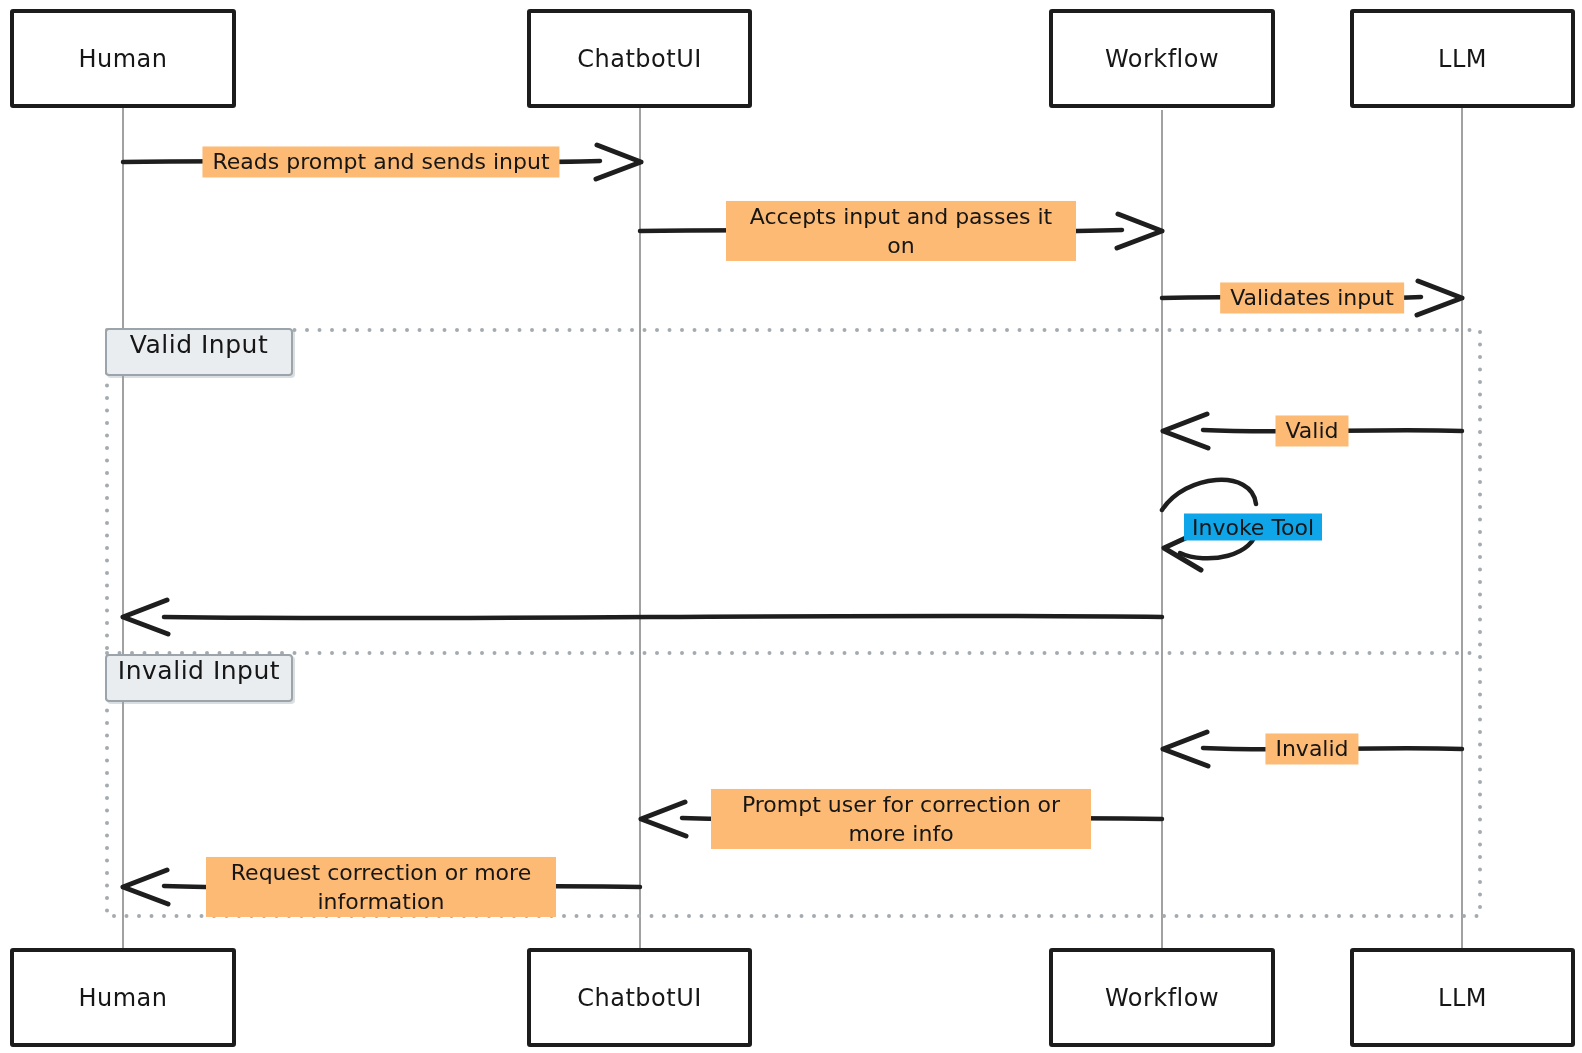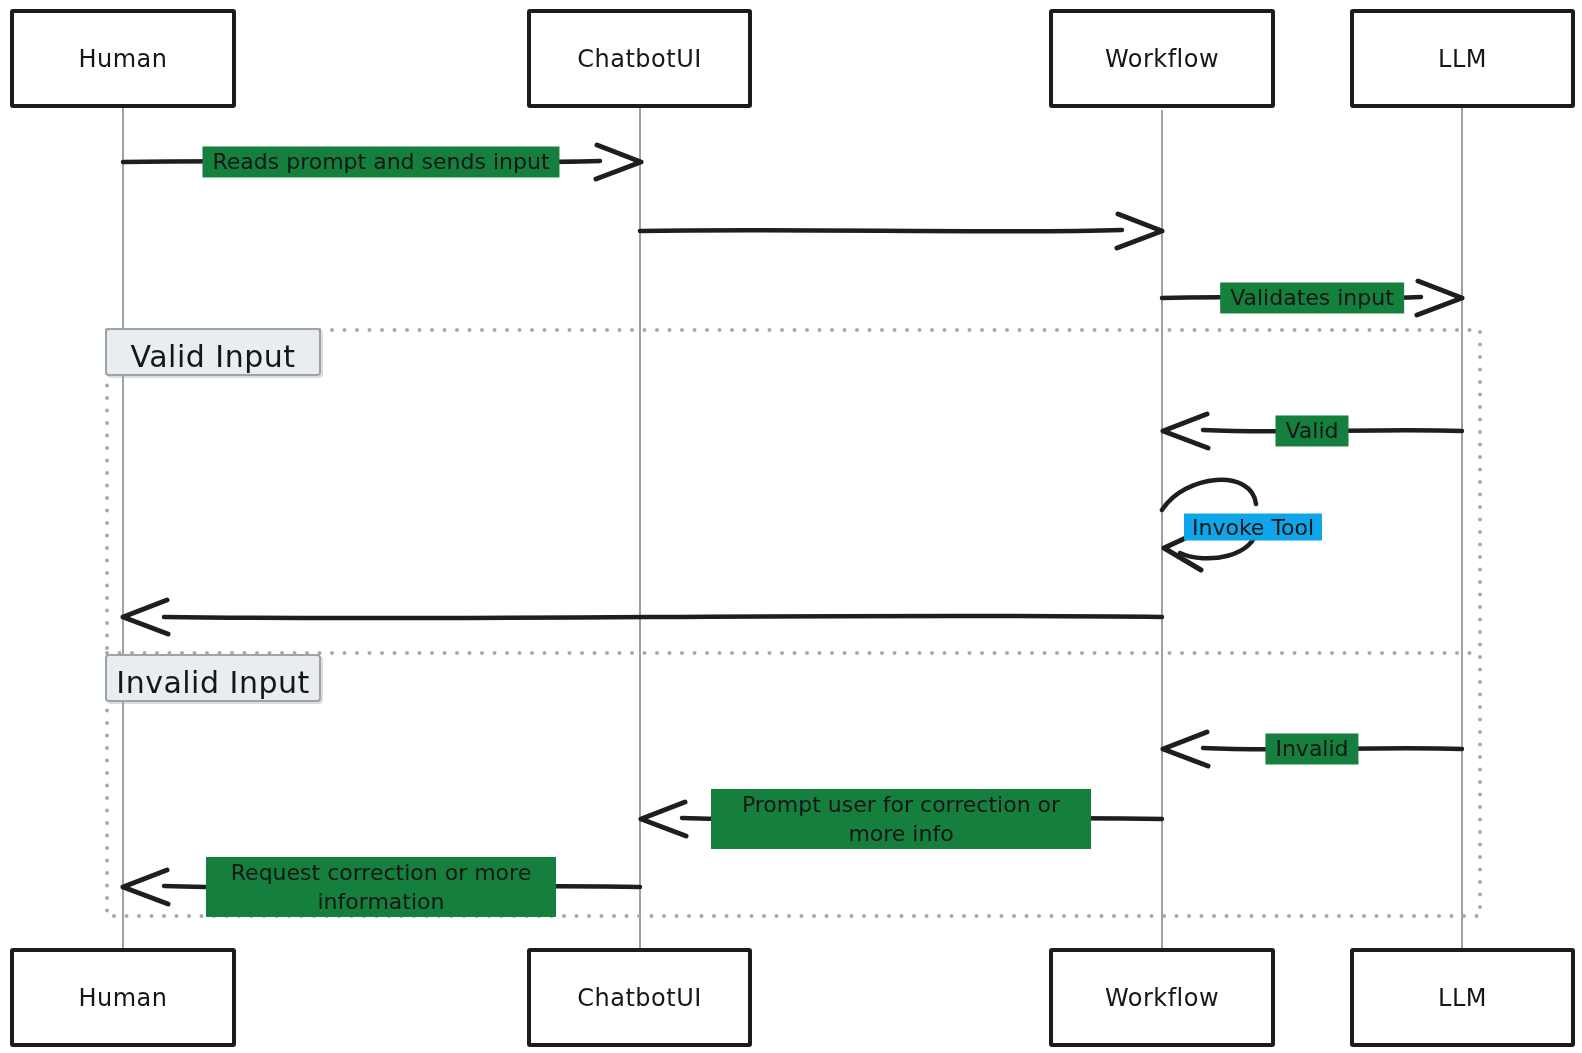--- a/index.html
+++ b/index.html
@@ -27,34 +27,34 @@
   .actor{
     position:absolute;height:99px;box-sizing:border-box;
     background:#fff;border:4px solid #1c1c1c;border-radius:3px;
     display:flex;align-items:center;justify-content:center;
     font-size:24px;letter-spacing:0.5px;
   }
   .actor-top{top:9px;}
   .actor-bottom{top:948px;}
   .mlabel{
     position:absolute;transform:translate(-50%,-50%);
-    background:#15803d;padding:1px 10px;font-size:22px;line-height:1.32;
+    background:#fdba74;padding:1px 10px;font-size:22px;line-height:1.32;
     text-align:center;white-space:nowrap;
   }
   .mlabel.wrap{white-space:normal;}
   .loop-label{
     position:absolute;left:1184px;top:527px;transform:translateY(-50%);
     background:#0ea5e9;padding:1px 8px;font-size:22px;white-space:nowrap;
   }
   .section-label{
-    position:absolute;box-sizing:border-box;width:216px;height:48px;
+    position:absolute;box-sizing:border-box;width:188px;height:48px;
     background:var(--section-label-bg);
     border:2.5px solid var(--section-label-border);border-radius:4px;
-    display:flex;align-items:flex-end;justify-content:center;
-    font-size:30px;letter-spacing:0.5px;
+    display:flex;align-items:flex-start;justify-content:center;
+    font-size:25px;letter-spacing:0.5px;
     box-shadow:2px 2px 0 rgba(150,160,168,0.35);
   }
 </style>
 </head>
 <body>
 
 <div class="canvas">
 
   <svg class="wires" width="1582" height="1053" viewBox="0 0 1582 1053">
 
@@ -122,20 +122,21 @@
     </div>
 
   <div class="section-label" style="left:105px;top:328px;">
     <span>Valid Input</span>
   </div>
   <div class="section-label" style="left:105px;top:654px;">
     <span>Invalid Input</span>
   </div>
 
   <div class="mlabel" style="left:381px;top:162px;">Reads prompt and sends input</div>
+  <div class="mlabel wrap" style="left:901px;top:231px;width:330px;">Accepts input and passes it on</div>
   <div class="mlabel" style="left:1312px;top:298px;">Validates input</div>
   <div class="mlabel" style="left:1312px;top:431px;">Valid</div>
   <div class="loop-label">Invoke Tool</div>
   <div class="mlabel" style="left:1312px;top:749px;">Invalid</div>
   <div class="mlabel wrap" style="left:901px;top:819px;width:360px;">Prompt user for correction or more info</div>
   <div class="mlabel wrap" style="left:381px;top:887px;width:330px;">Request correction or more information</div>
 
 </div>
 
 </body></html>

